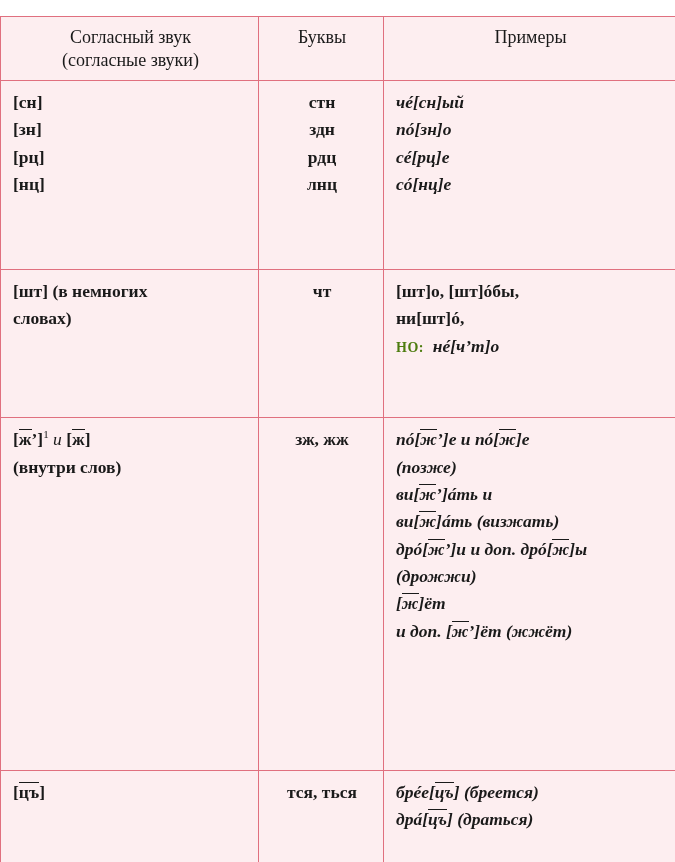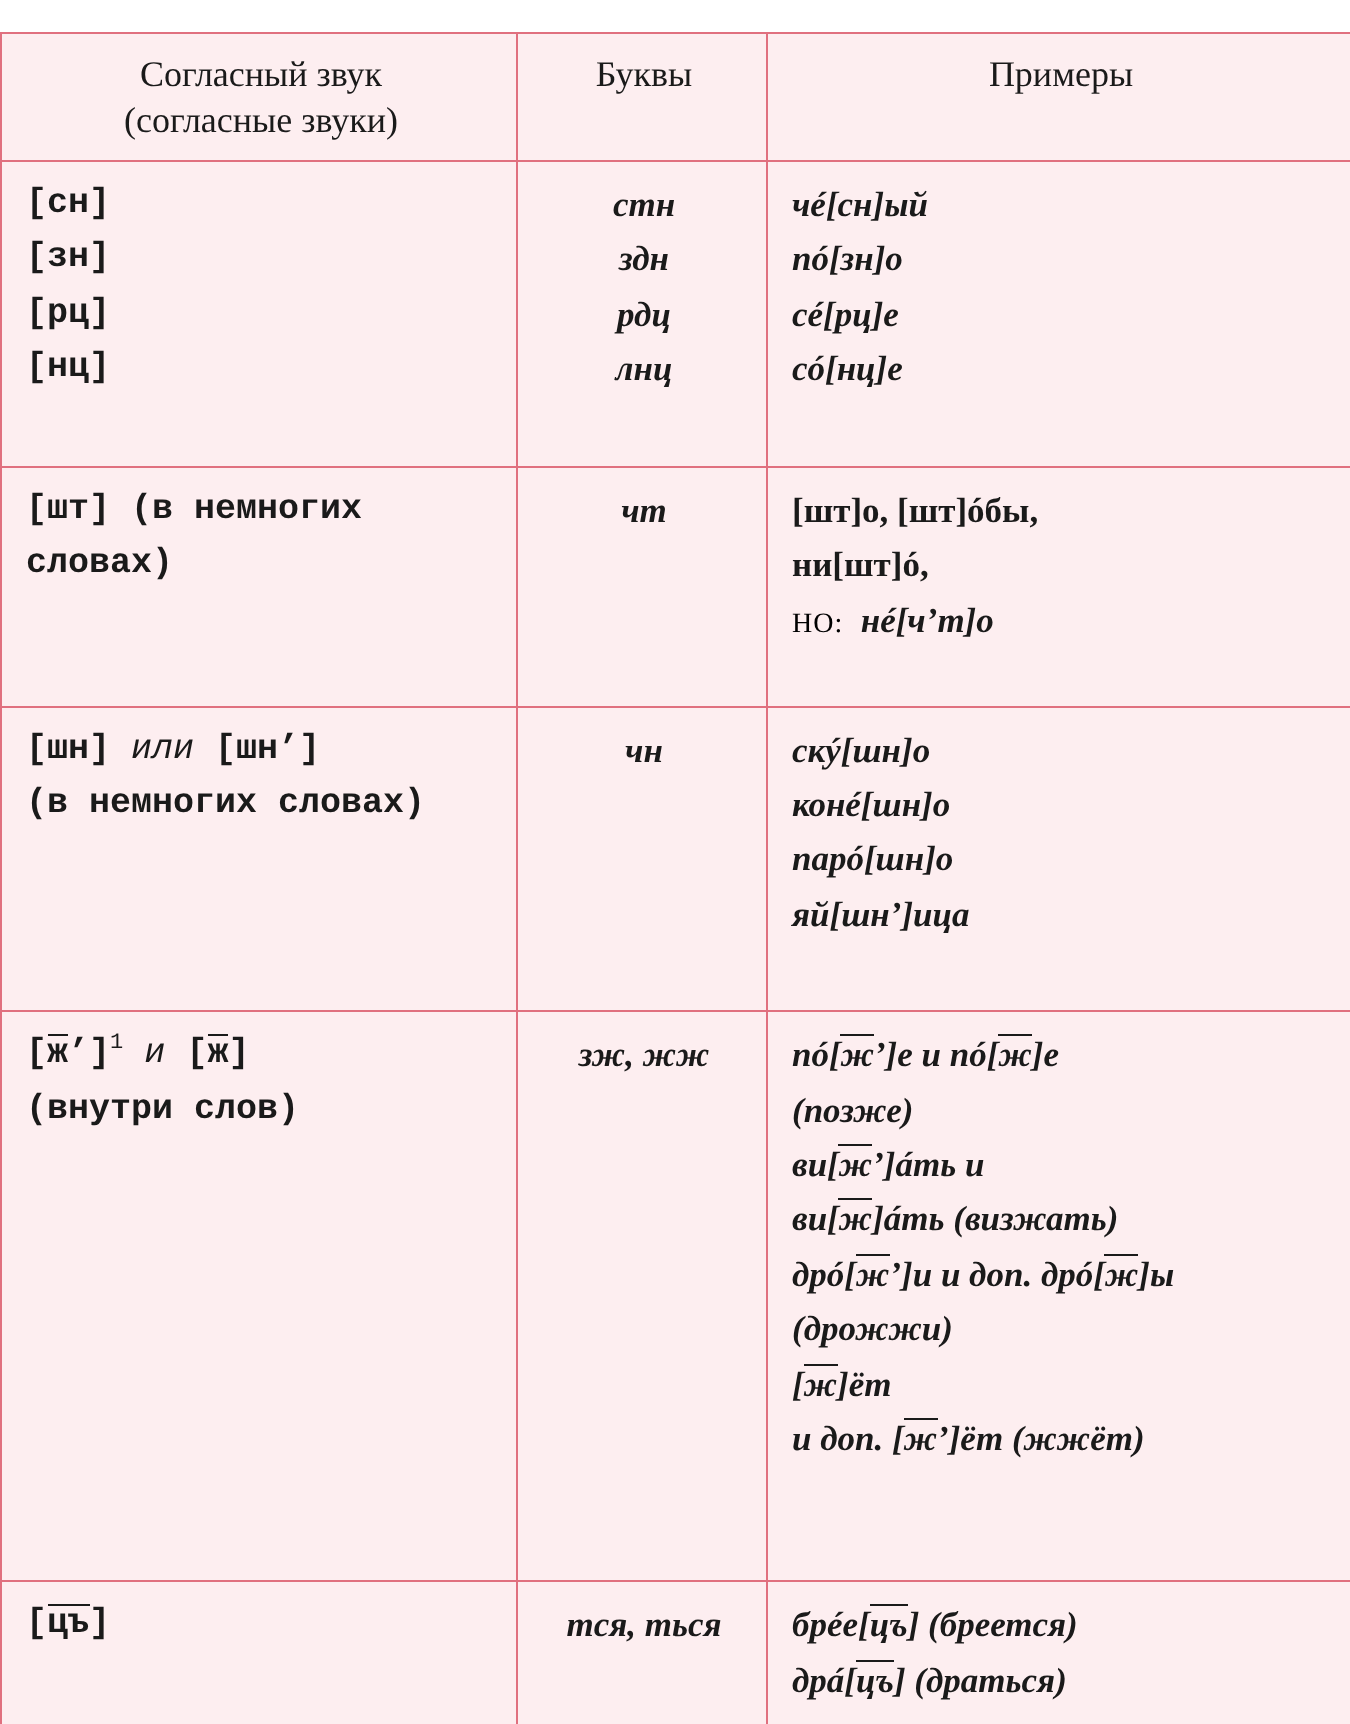--- a/index.html
+++ b/index.html
@@ -44,23 +44,22 @@
     background: #fbe2e6;
   }
   col.c1 { width: 258px; }
   col.c2 { width: 125px; }
   col.c3 { width: 292px; }
 
   .cell {
     font-size: 17.5px;
     line-height: 1.45;
   }
-  .col1 .cell { font-weight: bold; font-family: Liberation Mono, monospace; }
+  .col1 .cell { font-weight: bold; }
   .col2 .cell {
-    font-style: italic;
     font-weight: bold;
     text-align: center;
     padding-left: 0;
   }
   .col3 .cell {
     font-style: italic;
     font-weight: bold;
   }
   td.col2 { text-align: center; padding-left: 4px; padding-right: 4px;}
   .line { white-space: nowrap; }
@@ -69,22 +68,22 @@
   
   .ov {
     border-top: 1.5px solid #1a1a1a;
     padding-top: 0px;
     display: inline-block;
     line-height: 1.05;
   }
   .nobold { font-weight: normal; }
   .reg { font-style: normal; font-weight: bold; }
   .no-label {
-    color: #000000;
-    font-weight: normal;
+    color: #4d7c0f;
+    font-weight: bold;
     font-style: normal;
     font-size: 14px;
     letter-spacing: .5px;
   }
   sup {
     font-size: 11px;
     vertical-align: super;
     font-weight: normal;
   }
   .ital { font-style: italic; }
@@ -156,41 +155,20 @@
             <div class="line reg">[шт]о, [шт]óбы,</div>
             <div class="line reg">ни[шт]ó,</div>
             <div class="line">
               <span class="no-label">НО:</span>
               <span>&nbsp;нé[ч’т]о</span>
             </div>
           </div>
         </td>
       </tr>
 
-      <tr>
-        <td class="col1">
-          <div class="cell">
-            <div class="line">[шн] <span class="ital nobold">или</span> [шн’]</div>
-            <div class="line">(в немногих словах)</div>
-          </div>
-        </td>
-        <td class="col2">
-          <div class="cell">
-            <div class="line">чн</div>
-          </div>
-        </td>
-        <td class="col3">
-          <div class="cell">
-            <div class="line">скý[шн]о</div>
-            <div class="line">конé[шн]о</div>
-            <div class="line">парó[шн]о</div>
-            <div class="line">яй[шн’]ица</div>
-          </div>
-        </td>
-      </tr>
 
       <tr>
         <td class="col1">
           <div class="cell">
             <div class="line">[<span class="ov">ж</span>’]<sup>1</sup> <span class="ital nobold">и</span> [<span class="ov">ж</span>]</div>
             <div class="line">(внутри слов)</div>
           </div>
         </td>
         <td class="col2">
           <div class="cell">

